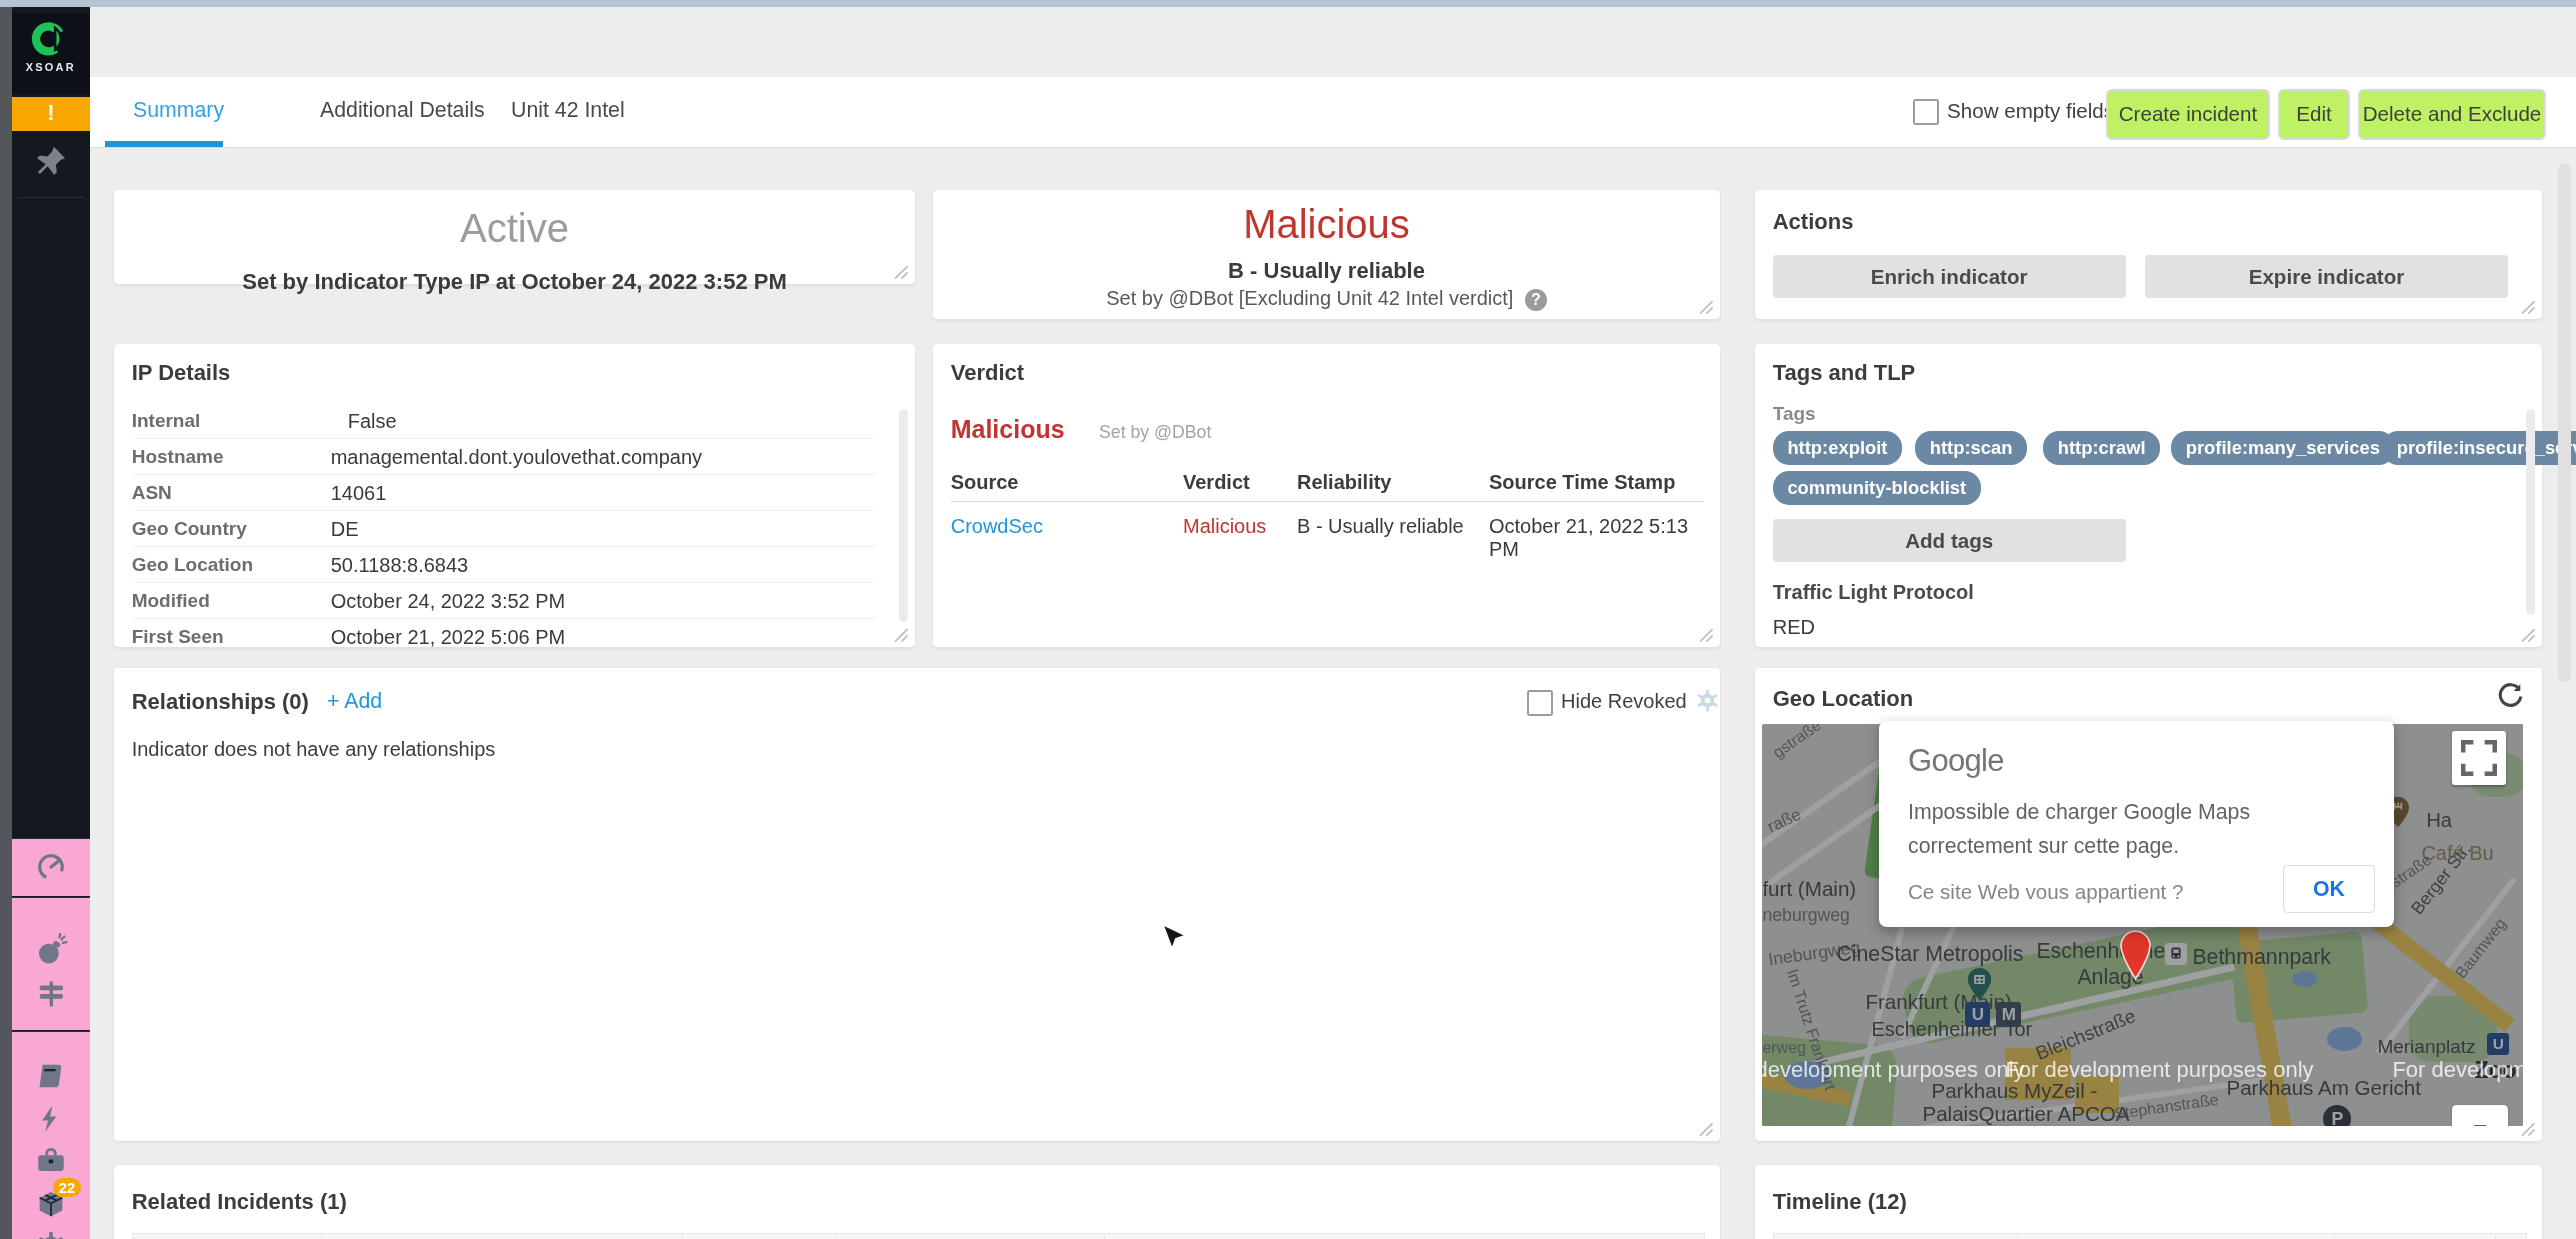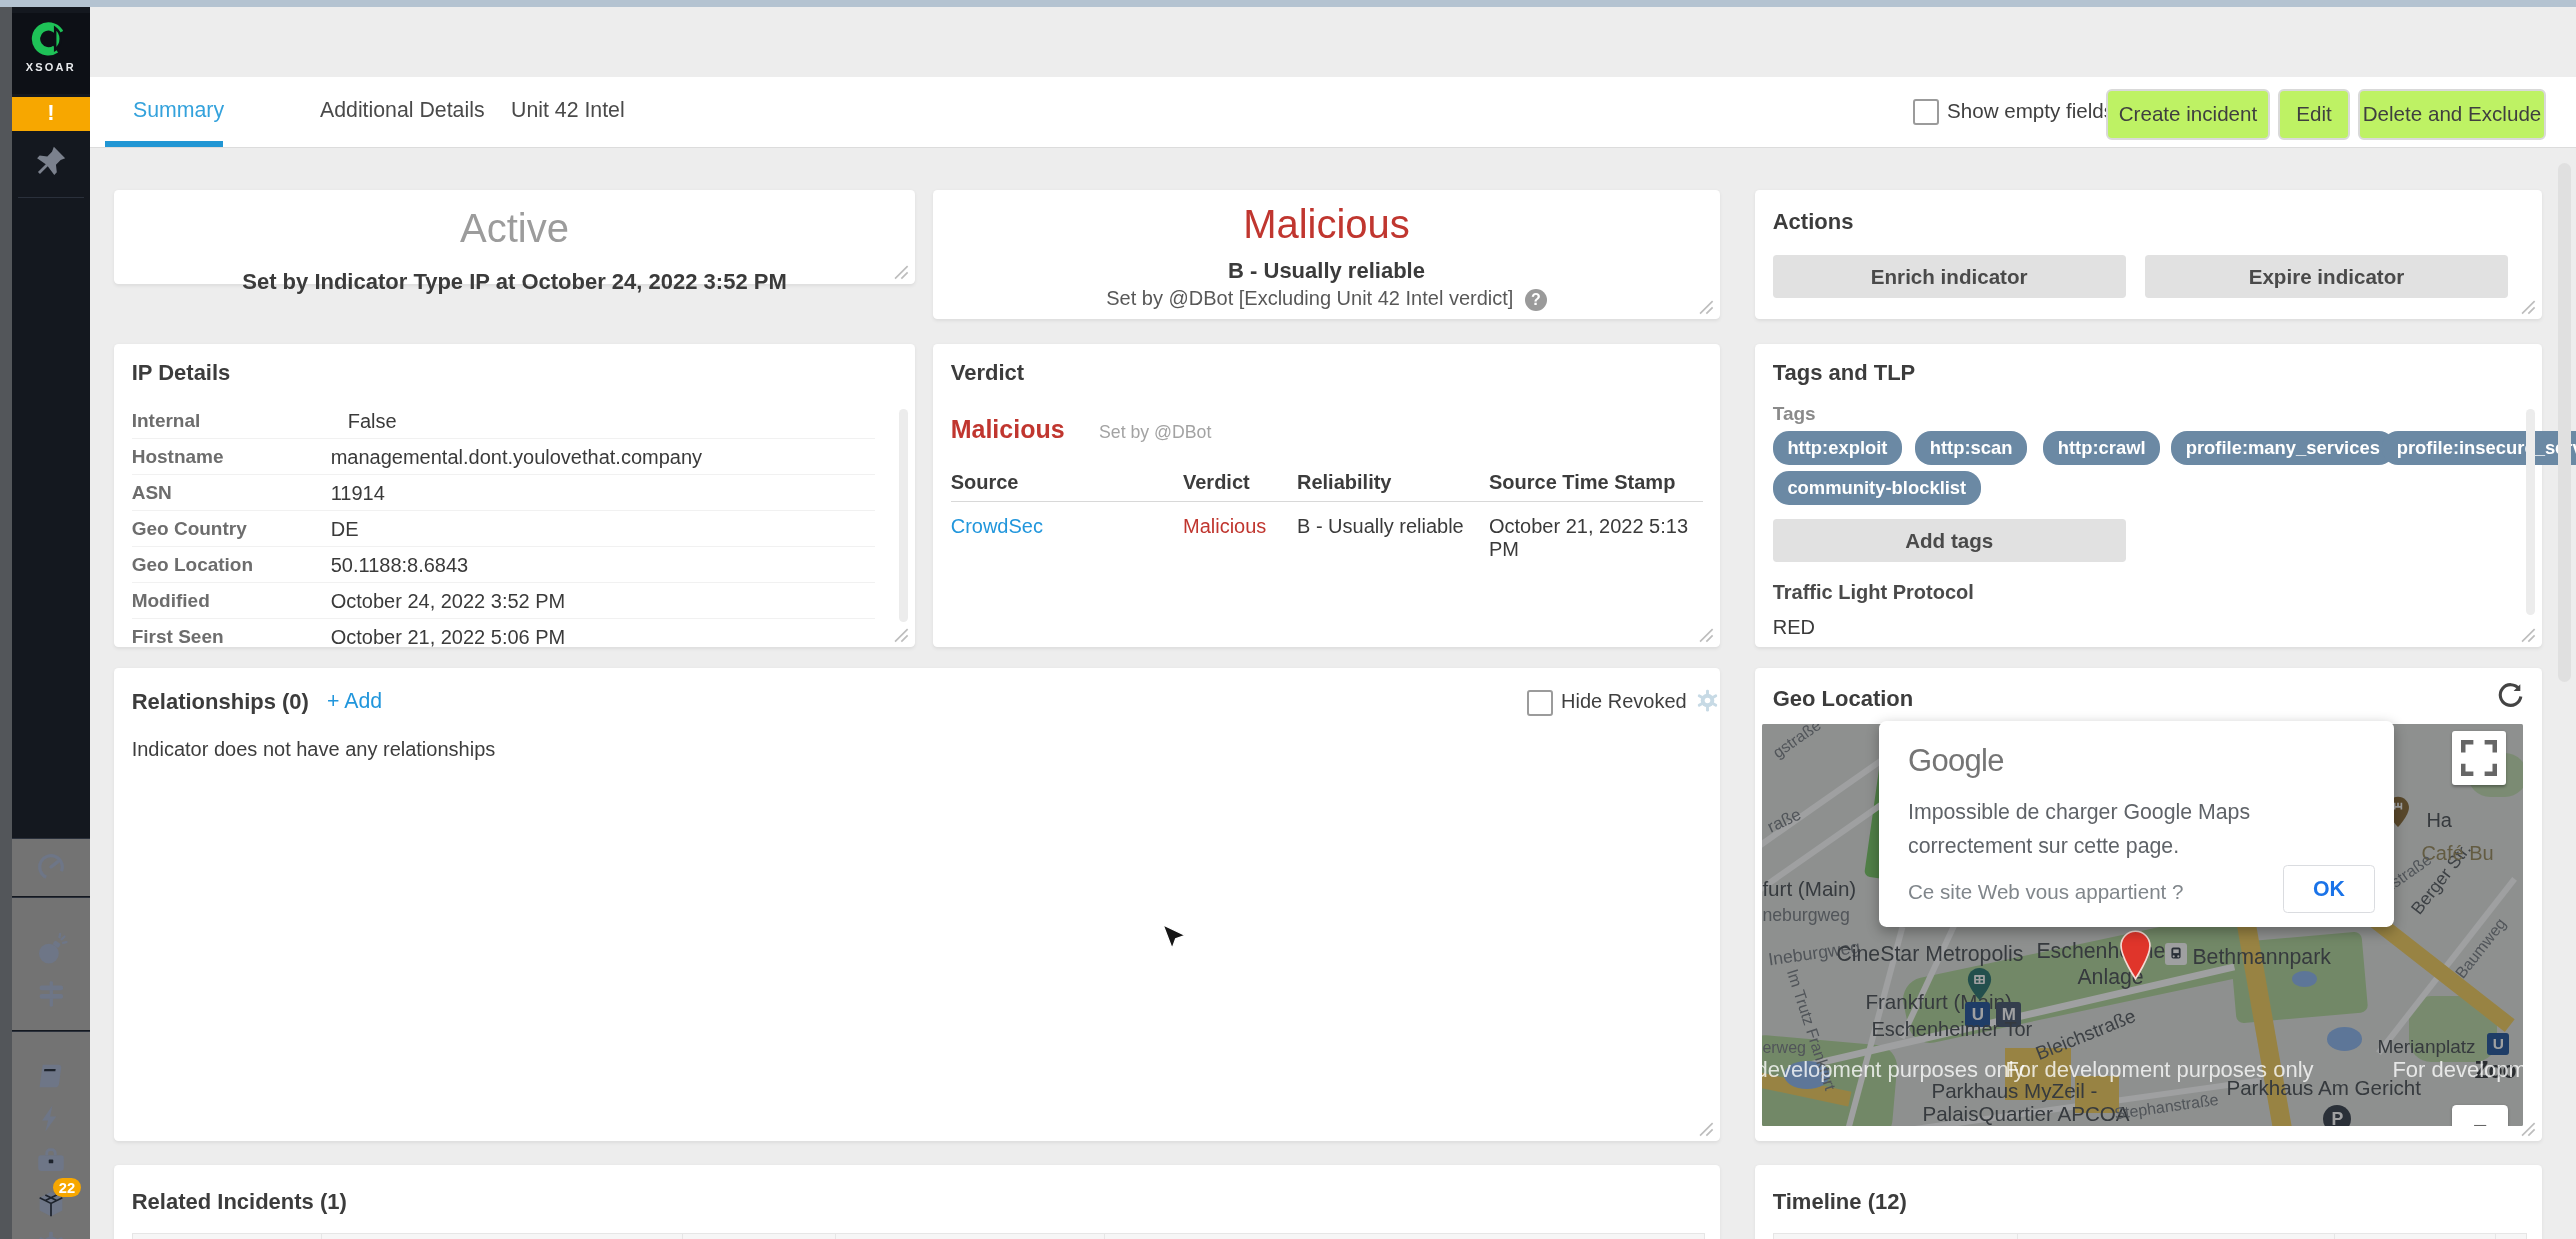--- a/index.html
+++ b/index.html
@@ -9,21 +9,21 @@
   #topstrip{left:0;top:0;width:2576px;height:7.4px;background:#b4c3d1;}
   #leftedge{left:0;top:7.4px;width:11.8px;height:1232px;background:#53565a;}
   
   #sidebar{left:11.8px;top:7.4px;width:78px;height:1232px;background:#14181f;}
   .sb-logo{left:0;top:5.9px;width:78px;height:81px;background:#0d1016;text-align:center;}
   .sb-logo svg{margin-top:4.4px;}
   .sb-logo-text{color:#e8eaed;font-size:11px;letter-spacing:2.2px;font-weight:bold;}
   .sb-alert{left:0;top:90px;width:78px;height:34px;background:#f7a700;color:#fff;font-weight:bold;font-size:22px;text-align:center;line-height:32px;}
   .sb-ic{width:78px;text-align:center;}
   .sb-div{left:5.9px;width:66px;height:0;border-top:1.5px solid #2a303b;}
-  .sb-sec{left:0;width:78px;background:#737373;}
+  .sb-sec{left:0;width:78px;background:#f9a8d4;}
   .badge22{position:absolute;right:8.8px;top:-7.4px;background:#f7a700;color:#fff;font-size:14.7px;font-weight:bold;border-radius:11.8px;padding:1.5px 5.9px;}
   
   #header{left:90px;top:7.4px;width:2486px;height:70px;background:#fcfcfc;border-bottom:0.7px solid #e6e6e6;}
   .ip-icon{left:25px;top:13.2px;width:41px;height:41px;border-radius:50%;background:#c5302e;}
   .page-title{left:81px;top:16px;font-size:31px;color:#3e4247;font-weight:500;}
   .search{left:2156px;top:10.3px;width:233px;height:47px;border:2.2px solid #e3e3e3;border-radius:26.5px;background:#fdfdfd;}
   .search input{width:100%;height:100%;border:none;outline:none;background:transparent;border-radius:26.5px;font-size:20px;text-align:center;color:#555;font-family:"Liberation Sans",sans-serif;}
   .search input::placeholder{color:#b9b9b9;}
   .help-btn{left:2400px;top:10.3px;width:49px;height:49px;border:2.2px solid #e3e3e3;border-radius:50%;background:#fff;text-align:center;line-height:46px;font-size:22px;font-weight:bold;color:#333;}
   
@@ -203,21 +203,21 @@
       <div class="kv-row">
           <span class="kv-label abs" style="margin-top:7.4px;">Internal</span>
           <span class="kv-value abs" style="left:216px;margin-top:7.4px;">False</span>
         </div>
       <div class="kv-row" style="position:relative;">
           <span class="kv-label abs" style="top:7.4px;">Hostname</span>
           <span class="kv-value abs" style="left:199px;top:7.4px;">managemental.dont.youlovethat.company</span>
         </div>
       <div class="kv-row" style="position:relative;">
           <span class="kv-label abs" style="top:7.4px;">ASN</span>
-          <span class="kv-value abs" style="left:199px;top:7.4px;">11914</span>
+          <span class="kv-value abs" style="left:199px;top:7.4px;">14061</span>
         </div>
       <div class="kv-row" style="position:relative;">
           <span class="kv-label abs" style="top:7.4px;">Geo Country</span>
           <span class="kv-value abs" style="left:199px;top:7.4px;">DE</span>
         </div>
       <div class="kv-row" style="position:relative;">
           <span class="kv-label abs" style="top:7.4px;">Geo Location</span>
           <span class="kv-value abs" style="left:199px;top:7.4px;">50.1188:8.6843</span>
         </div>
       <div class="kv-row" style="position:relative;">

